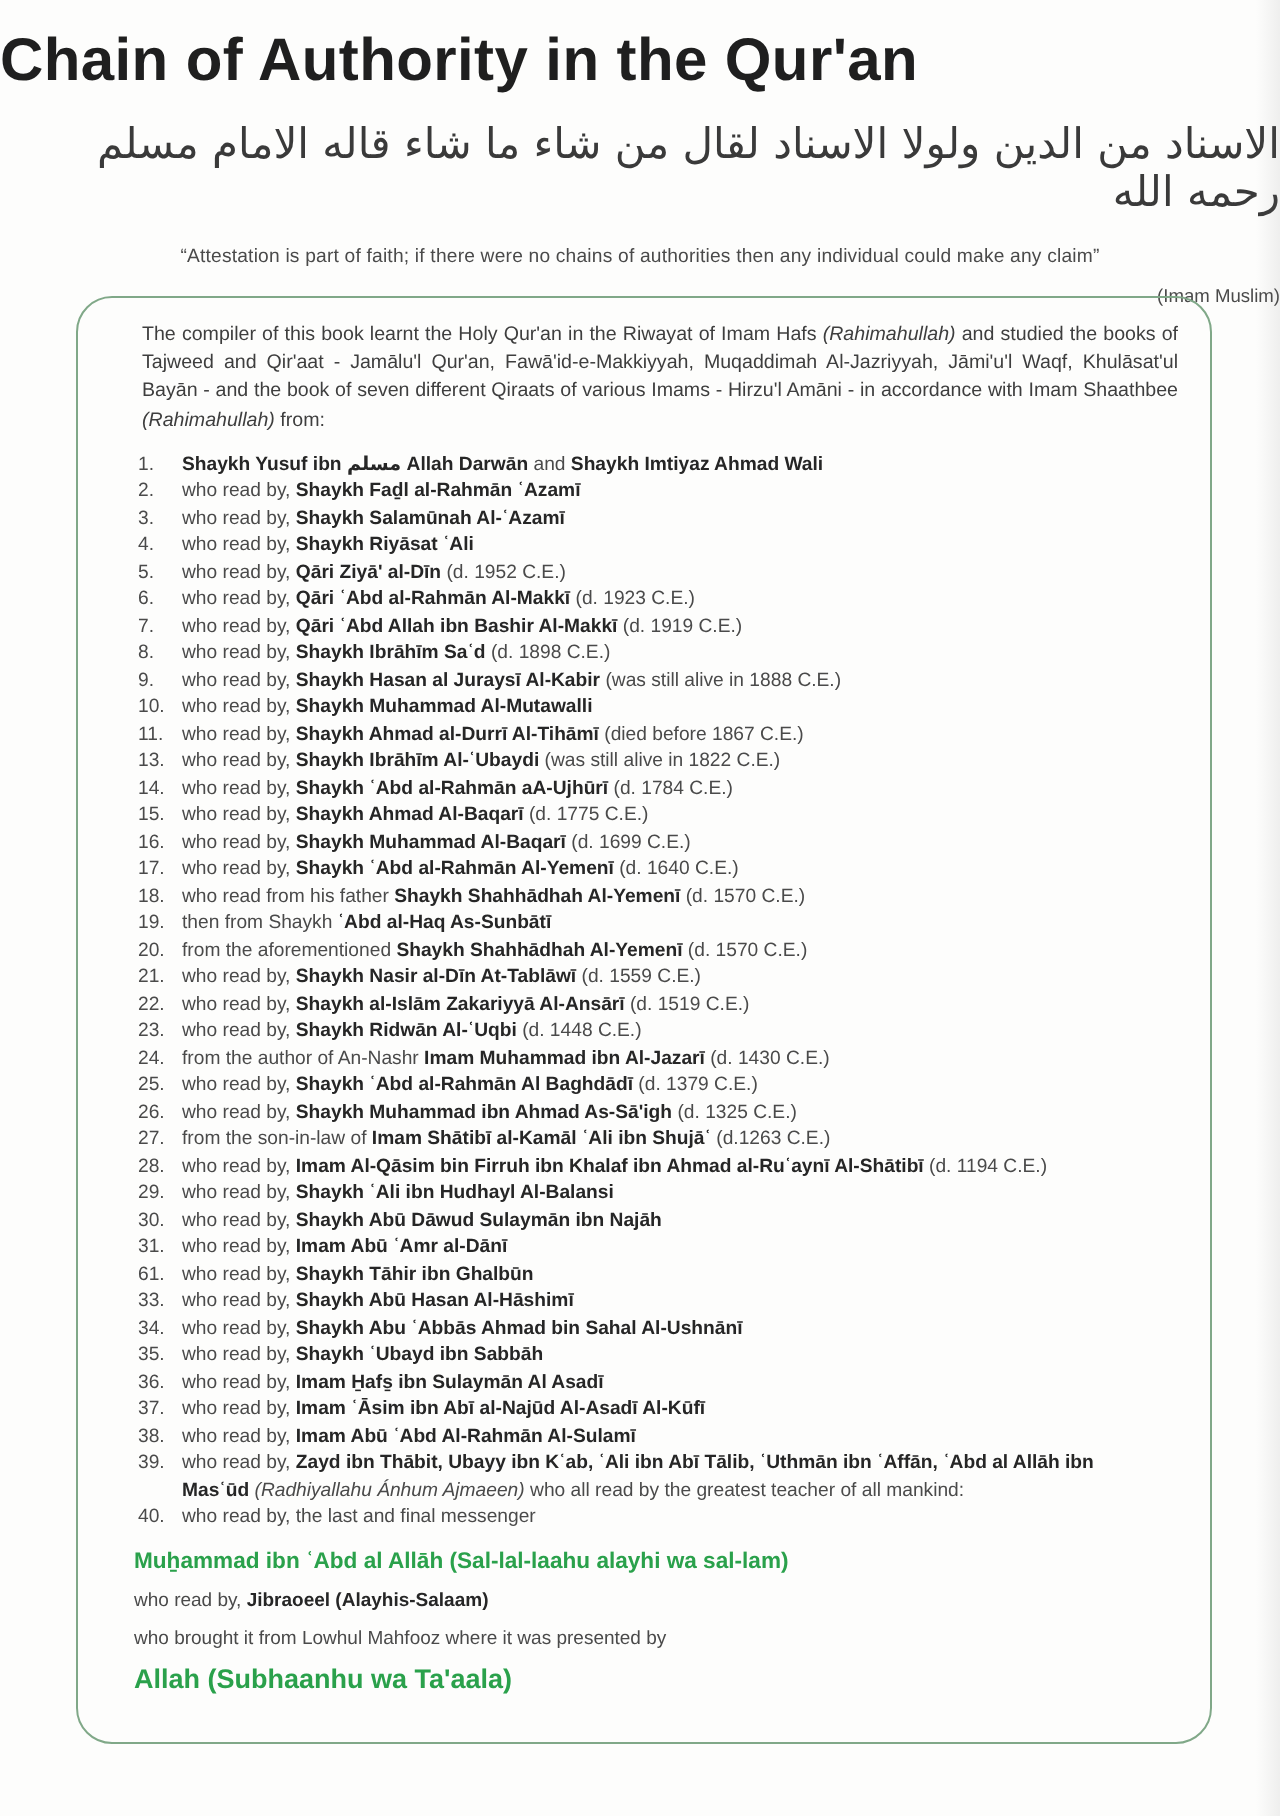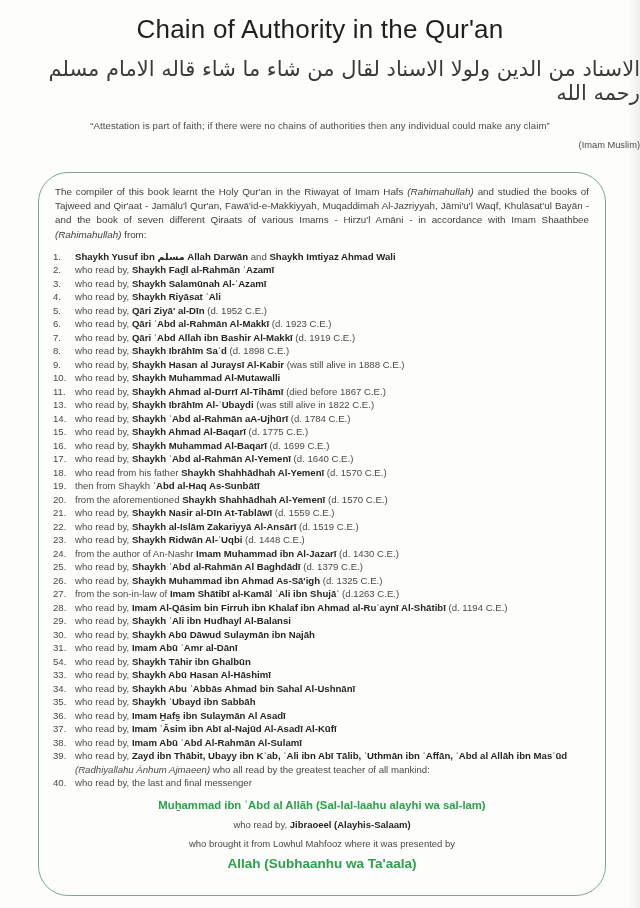--- a/index.html
+++ b/index.html
@@ -5,24 +5,23 @@
   html,body{margin:0;padding:0;}
   body{
     width:640px;height:908px;
     background:#fdfdfc;
     font-family:"Liberation Sans","DejaVu Sans",sans-serif;
     color:#3b3b3b;
     position:relative;
     overflow:hidden;
   }
   .title{
-    text-align:center;
     margin:14px 0 0 0;
-    font-size:26px;
-    font-weight:normal;
+    font-size:30px;
+    font-weight:bold;
     color:#1f1f1f;
     letter-spacing:0.2px;
   }
   .arabic{
     text-align:right;
     margin-top:12px;
     font-size:21px;
     font-family:"DejaVu Sans",sans-serif;
     color:#3a3a3a;
     direction:rtl;
@@ -38,25 +37,24 @@
     text-align:right;
     margin-top:9px;
     font-size:9.3px;
     color:#4a4a4a;
   }
   .box{
     position:absolute;
     left:38px; top:148px;
     width:568px; height:724px;
     border:1.6px solid var(--border-green,#80a888);
-    border-radius:30px;
+    border-radius:18px;
     box-sizing:border-box;
-    padding:10px 12px 0 12px;
+    padding:10px 12px 0 28px;
     background:transparent;
-    margin-top:24px;
   }
   .intro{
     margin:2px 4px 0 4px;
     font-size:9.8px;
     line-height:14.2px;
     text-align:justify;
     color:#3e3e3e;
   }
   .chain{
     list-style:none;
@@ -64,21 +62,21 @@
     padding:0;
     font-size:9.6px;
     line-height:13.5px;
     color:#4a4a4a;
   }
   .chain li{display:flex;}
   .num{width:22px;flex:0 0 22px;padding-left:2px;color:#4a4a4a;}
   .txt{flex:1;padding-right:18px;}
   .bold{font-weight:bold;color:#262626;}
   .ital{font-style:italic;}
-  .footer{text-align:center;margin-top:9px;}
+  .footer{text-align:left;margin-top:9px;}
   .f1{font-size:11.3px;font-weight:bold;color:var(--green,#2aa14b);}
   .f2{margin-top:8px;font-size:9.5px;color:#4a4a4a;}
   .f2 .bold{color:#262626;}
   .f3{margin-top:8px;font-size:9.5px;color:#4a4a4a;}
   .f4{margin-top:7px;font-size:13.5px;font-weight:bold;color:var(--green,#2aa14b);}
   .pagenum{
     position:absolute;
     left:0;right:0;top:927px;
     text-align:left;
     font-size:11.5px;
@@ -218,21 +216,21 @@
         </li>
         <li>
           <span class="num">30.</span>
           <span class="txt"><span>who read by, </span><span class="bold">Shaykh Abū Dāwud Sulaymān ibn Najāh</span></span>
         </li>
         <li>
           <span class="num">31.</span>
           <span class="txt"><span>who read by, </span><span class="bold">Imam Abū ʿAmr al-Dānī</span></span>
         </li>
         <li>
-          <span class="num">54.</span>
+          <span class="num">61.</span>
           <span class="txt"><span>who read by, </span><span class="bold">Shaykh Tāhir ibn Ghalbūn</span></span>
         </li>
         <li>
           <span class="num">33.</span>
           <span class="txt"><span>who read by, </span><span class="bold">Shaykh Abū  Hasan Al-Hāshimī</span></span>
         </li>
         <li>
           <span class="num">34.</span>
           <span class="txt"><span>who read by, </span><span class="bold">Shaykh Abu ʿAbbās Ahmad bin Sahal Al-Ushnānī</span></span>
         </li>

